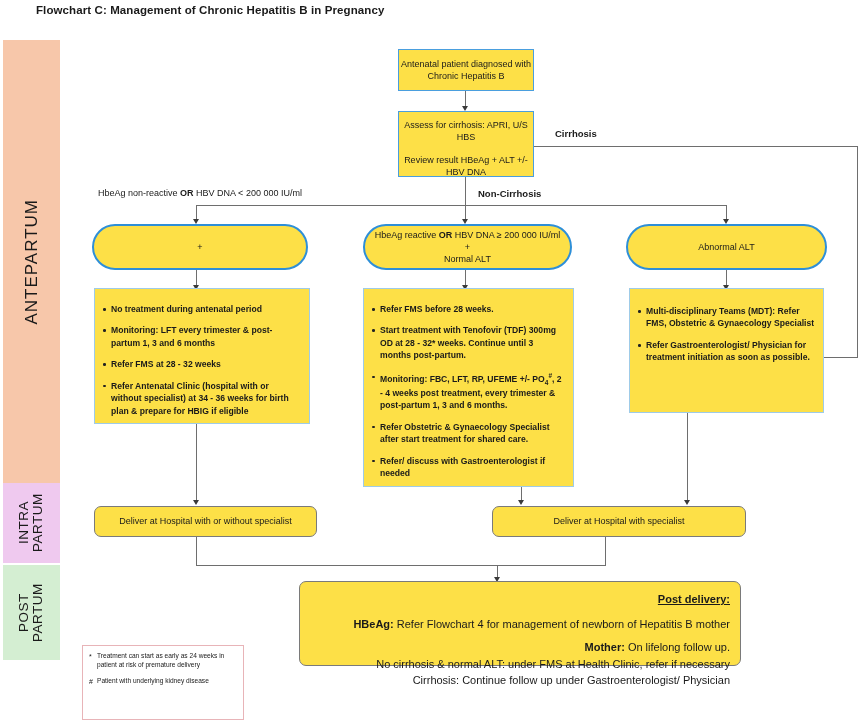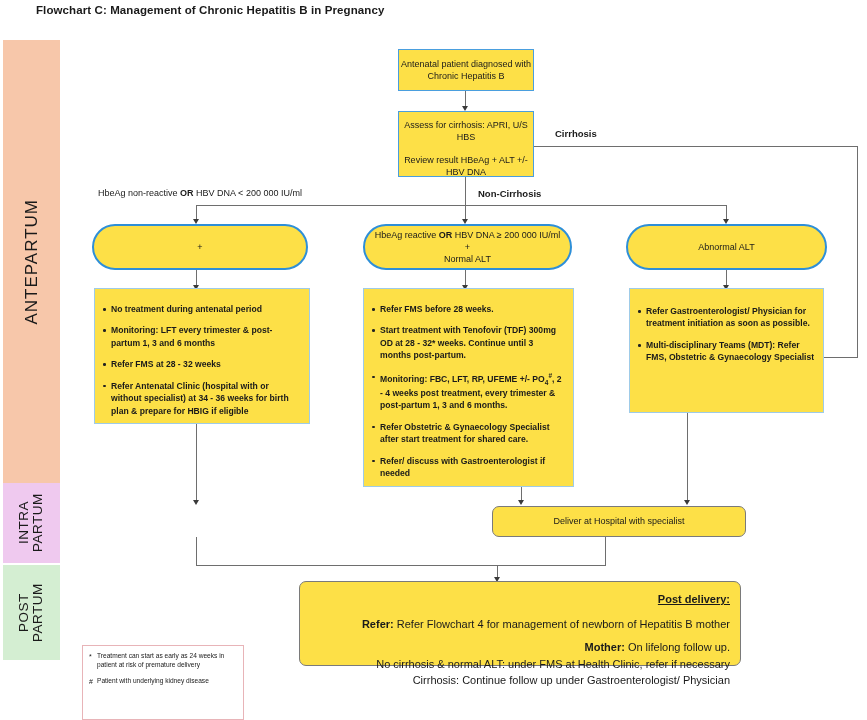--- a/index.html
+++ b/index.html
@@ -164,50 +164,53 @@
       <li>Refer FMS before 28 weeks.</li>
       <li>Start treatment with Tenofovir (TDF) 300mg OD at 28 - 32* weeks. Continue until 3 months post-partum.</li>
       <li>Monitoring: FBC, LFT, RP, UFEME +/- PO<sub>4</sub><sup>#</sup>, 2 - 4 weeks post treatment, every trimester &amp; post-partum 1, 3 and 6 months.</li>
       <li>Refer Obstetric &amp; Gynaecology Specialist after start treatment for shared care.</li>
       <li>Refer/ discuss with Gastroenterologist if needed</li>
     </ul>
   </div>
 
   <div class="box box-blue-lite" style="left:629px;top:288px;width:195px;height:125px;padding:16px 8px 0 7px;">
     <ul class="bl t85">
+      <li>Multi-disciplinary Teams (MDT): Refer FMS, Obstetric &amp; Gynaecology Specialist</li>
       <li>Refer Gastroenterologist/ Physician for treatment initiation as soon as possible.</li>
-      <li>Multi-disciplinary Teams (MDT): Refer FMS, Obstetric &amp; Gynaecology Specialist</li>
     </ul>
   </div>
 
   <div class="ln lnv" style="left:196px;top:424px;height:78px;"></div>
   <div class="arr arr-d" style="left:193px;top:500px;"></div>
 
   <div class="ln lnv" style="left:521px;top:487px;height:15px;"></div>
   <div class="arr arr-d" style="left:518px;top:500px;"></div>
 
   <div class="ln lnv" style="left:687px;top:413px;height:89px;"></div>
   <div class="arr arr-d" style="left:684px;top:500px;"></div>
 
+  <div class="box box-grey ctr t9" style="left:94px;top:506px;width:223px;height:31px;">
+    <div>Deliver at Hospital with or without specialist</div>
+  </div>
 
   <div class="box box-grey ctr t9" style="left:492px;top:506px;width:254px;height:31px;">
     <div>Deliver at Hospital with specialist</div>
   </div>
 
   <div class="ln lnv" style="left:196px;top:537px;height:28px;"></div>
   <div class="ln lnv" style="left:605px;top:537px;height:28px;"></div>
   <div class="ln lnh" style="left:196px;top:565px;width:410px;"></div>
   <div class="ln lnv" style="left:497px;top:565px;height:14px;"></div>
   <div class="arr arr-d" style="left:494px;top:577px;"></div>
 
   <div class="box box-grey" style="left:299px;top:581px;width:442px;height:85px;padding:9px 10px 0 12px;">
     <div id="post-body">
       <div class="hd">Post delivery:</div>
       <div class="row">
-        <b>Refer:</b><span> Refer Flowchart 4 for management of newborn of Hepatitis B mother</span>
+        <b>HBeAg:</b><span> Refer Flowchart 4 for management of newborn of Hepatitis B mother</span>
       </div>
       <div class="row">
         <b>Mother:</b><span> On lifelong follow up.</span>
         <span class="ind">No cirrhosis &amp; normal ALT: under FMS at Health Clinic, refer if necessary</span>
         <span class="ind">Cirrhosis: Continue follow up under Gastroenterologist/ Physician</span>
       </div>
     </div>
   </div>
 
   <div id="footnote">

